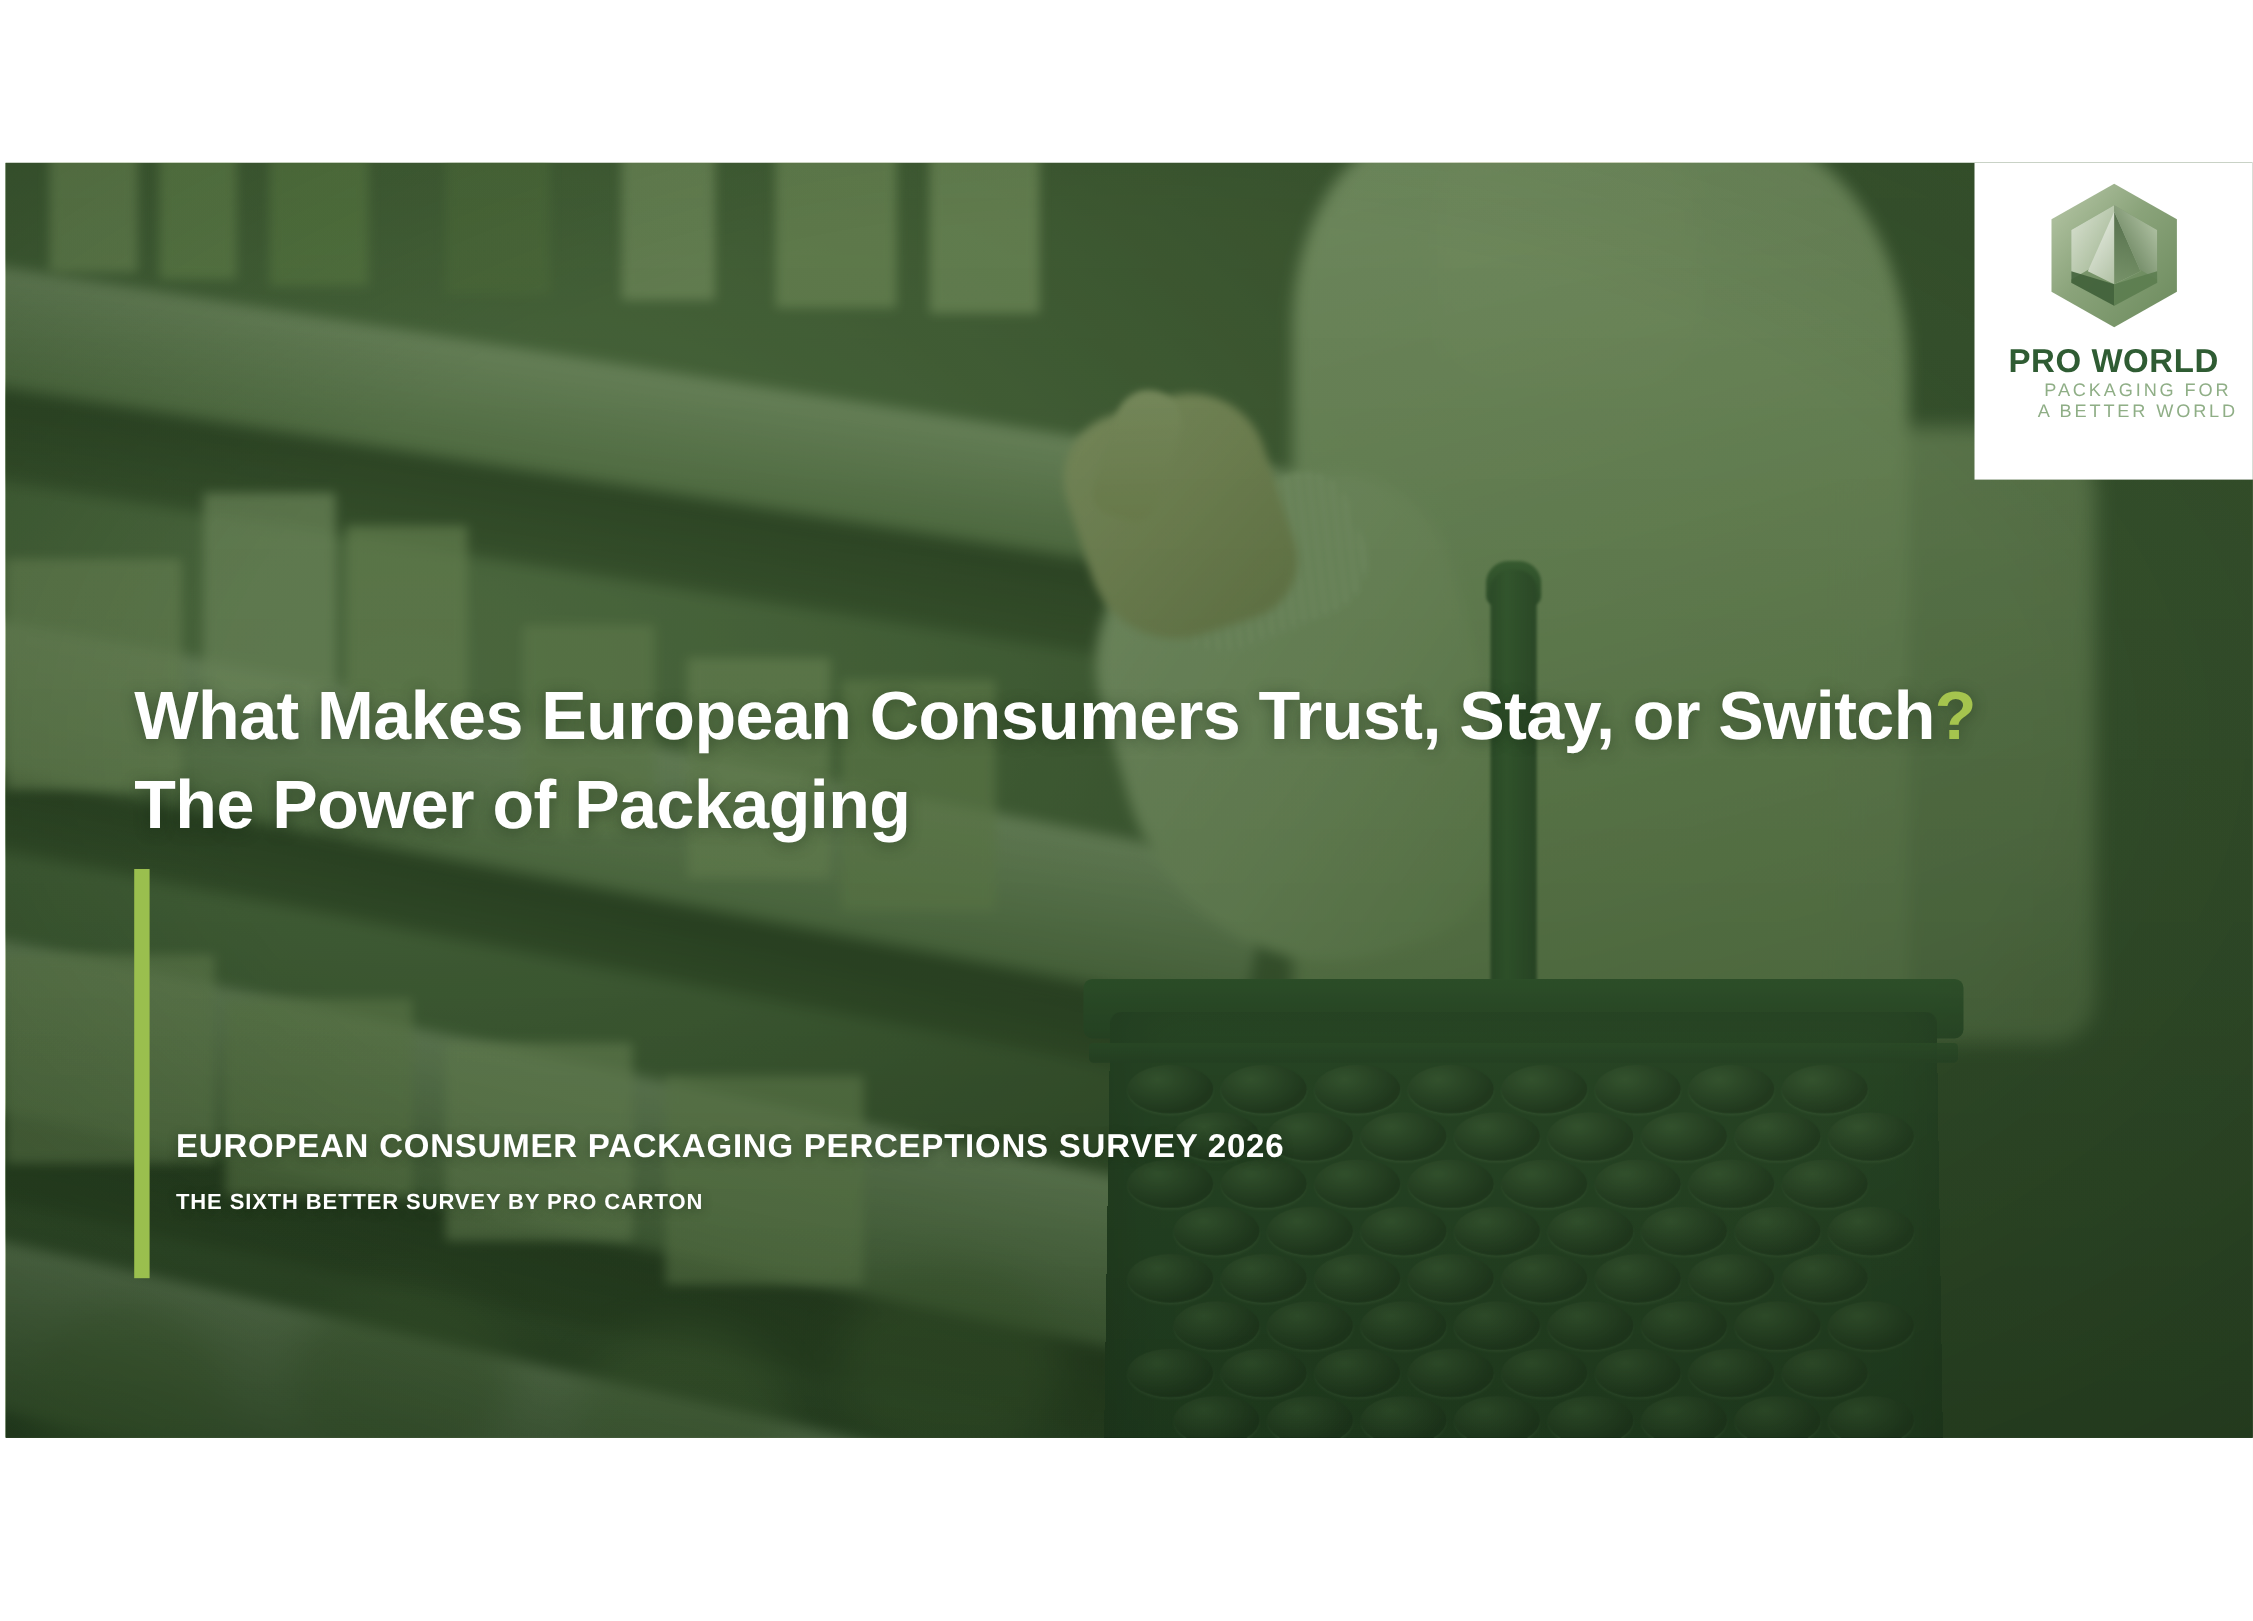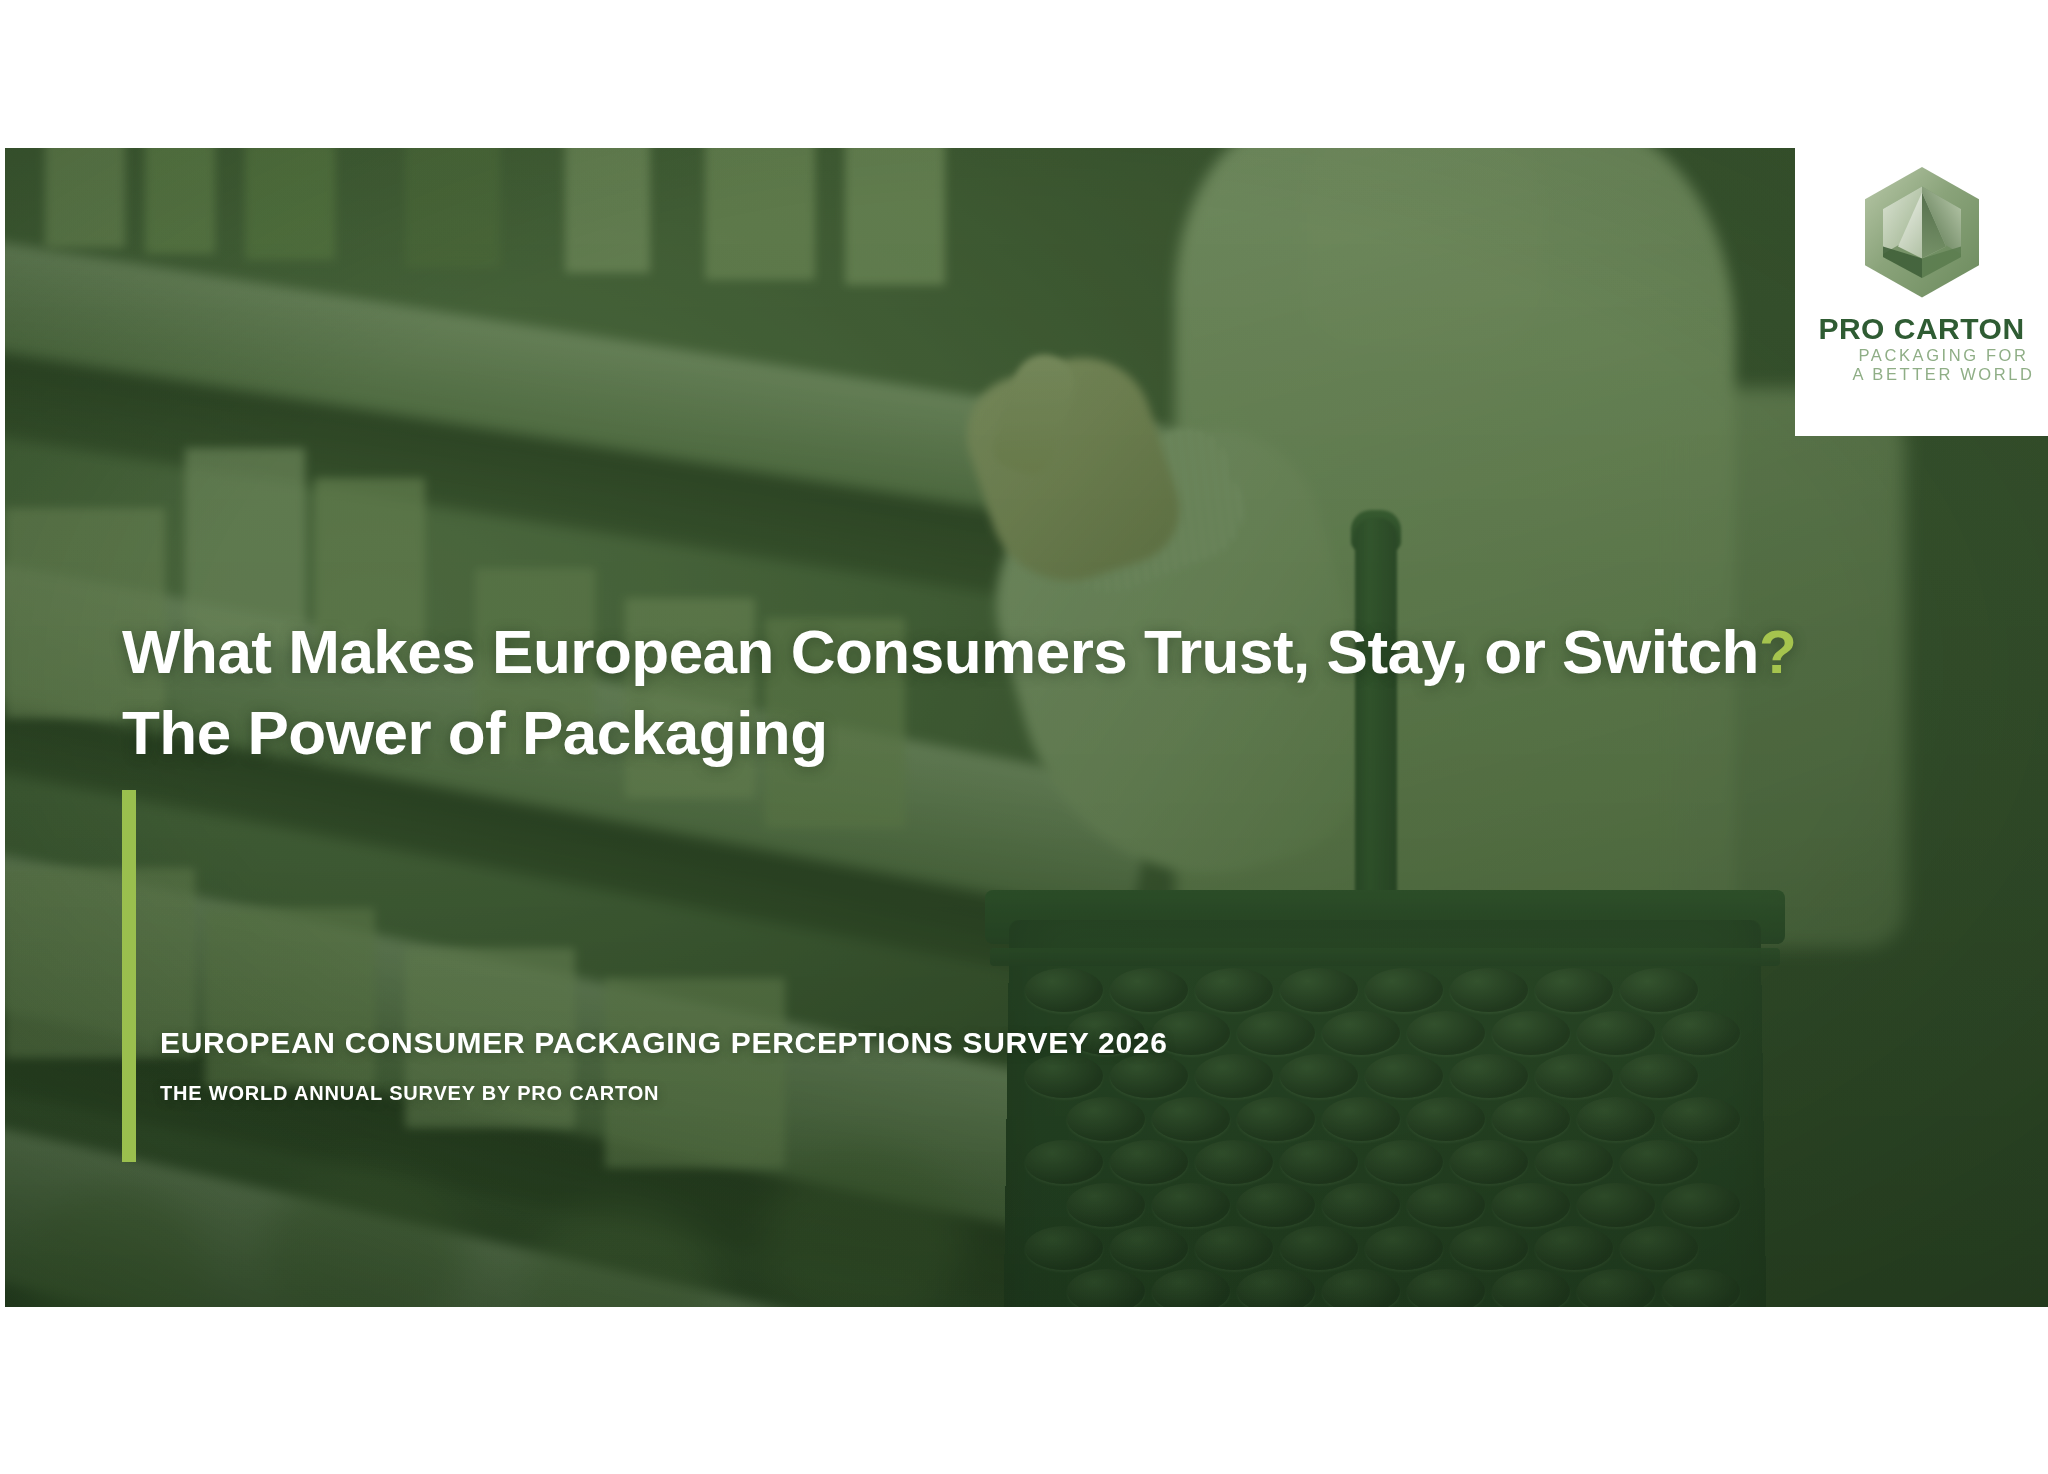--- a/index.html
+++ b/index.html
@@ -401,21 +401,21 @@
 
   <div id="title-block">
     <div class="title-line"><span>What Makes European Consumers Trust, Stay, or Switch</span><span id="qmark">?</span></div>
     <div class="title-line">The Power of Packaging</div>
   </div>
 
   <div id="accent-bar"></div>
 
   <div id="caption-block">
     <div id="survey-line">EUROPEAN CONSUMER PACKAGING PERCEPTIONS SURVEY 2026</div>
-    <div id="byline">THE WORLD ANNUAL SURVEY BY PRO CARTON</div>
+    <div id="byline">THE SIXTH BETTER SURVEY BY PRO CARTON</div>
   </div>
 
   <div id="logo-panel">
     <svg id="logo-mark" viewBox="0 0 200 200">
       <defs>
         <linearGradient id="hexg" x1="0" y1="0" x2="1" y2="1">
           <stop offset="0%" stop-color="#b9c9a9"></stop>
           <stop offset="45%" stop-color="#8aa37a"></stop>
           <stop offset="100%" stop-color="#6b8a5c"></stop>
         </linearGradient>
@@ -438,18 +438,18 @@
       </defs>
       <polygon points="100,12 176,55 176,143 100,186 24,143 24,55" fill="url(#hexg)"></polygon>
       <polygon points="100,38 152,68 152,132 100,160 48,132 48,68" fill="#587a4c" opacity="0.35"></polygon>
       <polygon points="48,68 100,38 100,98 48,128" fill="url(#flapL)" opacity="0.95"></polygon>
       <polygon points="100,38 152,68 152,128 100,98" fill="url(#flapR)" opacity="0.95"></polygon>
       <polygon points="100,46 132,118 100,134 68,118" fill="url(#inner)"></polygon>
       <polygon points="100,46 132,118 100,134" fill="url(#innerD)" opacity="0.85"></polygon>
       <polygon points="48,118 100,134 100,160 48,132" fill="#40613a" opacity="0.9"></polygon>
       <polygon points="100,134 152,118 152,132 100,160" fill="#5c7d50" opacity="0.9"></polygon>
     </svg>
-    <div id="logo-word">PRO CARTON</div>
+    <div id="logo-word">PRO WORLD</div>
     <div class="logo-tagline">PACKAGING FOR</div>
     <div class="logo-tagline">A BETTER WORLD</div>
   </div>
 
 </div>
 
 </body></html>

